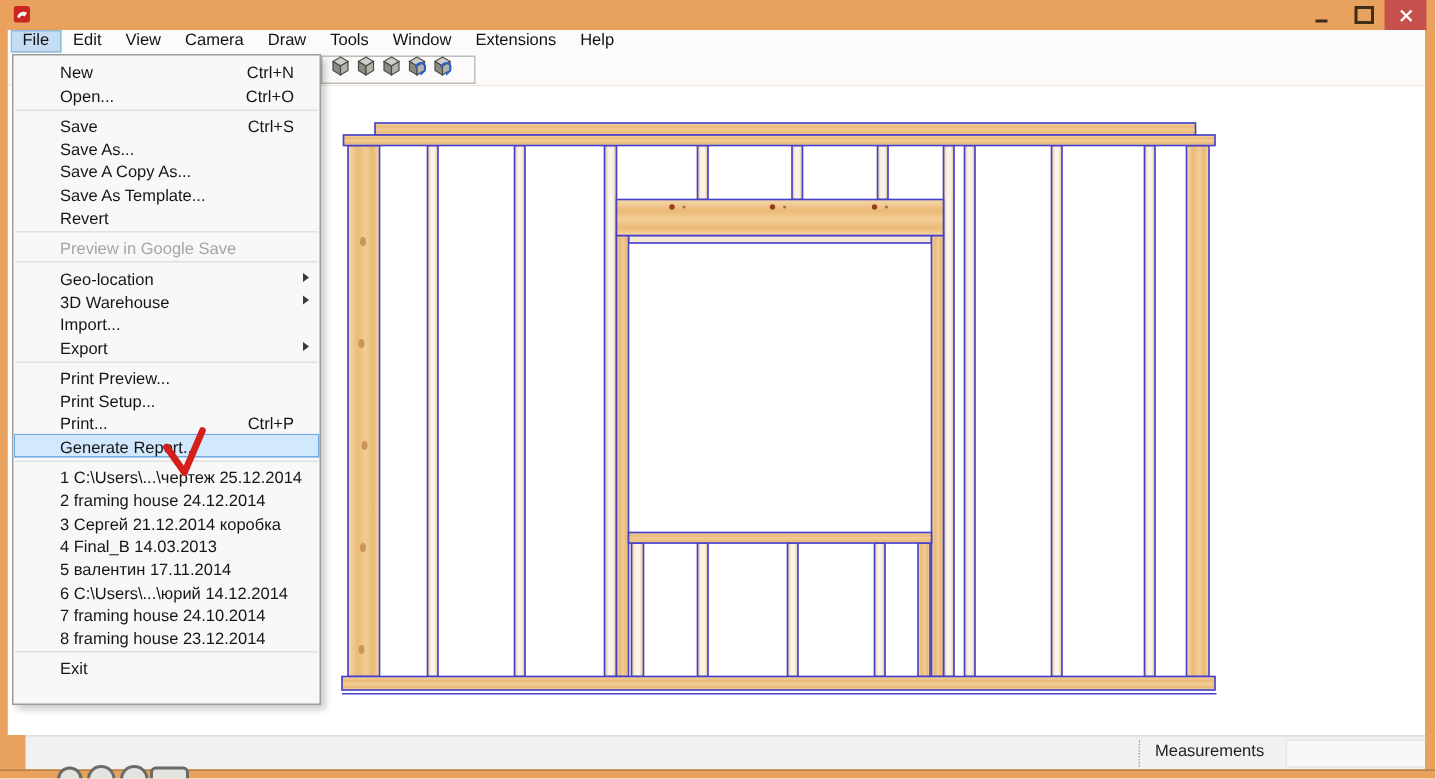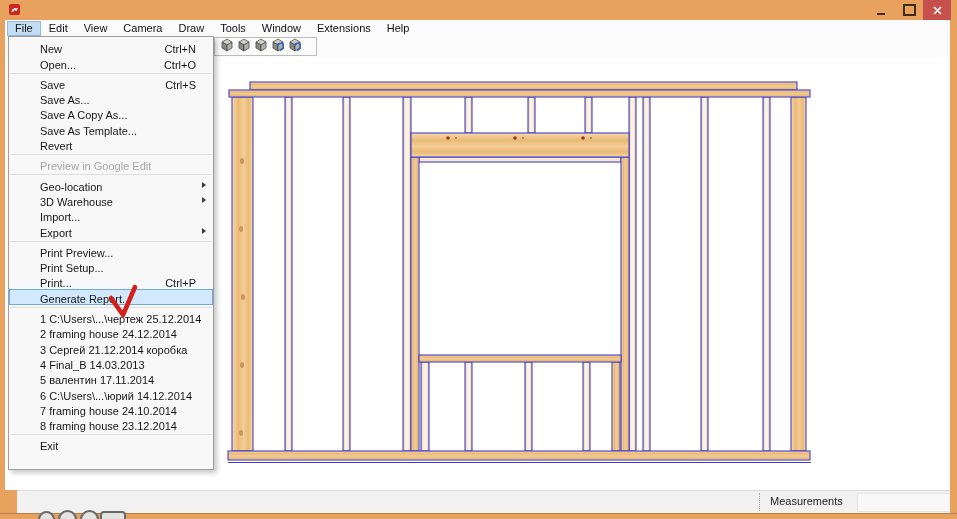--- a/index.html
+++ b/index.html
@@ -10,21 +10,21 @@
   .titlebar{position:absolute;left:0;top:0;width:957px;height:20px;background:#e9a25e;z-index:3;}
   .app-logo{position:absolute;left:9px;top:3px;width:12px;height:13px;}
   .tb-title{position:absolute;left:28px;top:3px;font-size:11px;color:#4a3категория;}
   .tb-controls{position:absolute;right:6px;top:0;height:20px;display:flex;}
   .tb-btn{width:28px;height:20px;display:flex;align-items:center;justify-content:center;}
   .glyph-min{width:8px;height:2px;background:#3e2d18;margin-top:7px;}
   .glyph-max{width:9px;height:8px;border:2px solid #3e2d18;background:transparent;}
   .tb-btn.close{background:#c6504b;}
 
   
-  .menubar{position:absolute;left:5px;top:20px;width:945px;height:16px;background:#fbfbfb;display:flex;align-items:center;font-size:11px;color:#111;padding-left:2px;z-index:3;}
+  .menubar{position:absolute;left:5px;top:20px;width:945px;height:16px;background:#fbfbfb;display:flex;align-items:flex-start;font-size:11px;color:#111;padding-left:2px;z-index:3;}
   .mb-item{padding:1px 8px 2px 8px;}
   .mb-item.active{background:#c4ddf3;box-shadow:inset 0 0 0 1px #92badb;}
 
   
   .toolbar{position:absolute;left:5px;top:36px;width:945px;height:21px;background:#fbfbfb;z-index:2;}
   .toolbar-group{position:absolute;left:209px;top:1px;width:96px;height:17px;border:1px solid #bdbdbd;display:flex;align-items:center;padding-left:5px;gap:4px;background:#fbfbfb;}
 
   
   .canvas{position:absolute;left:5px;top:57px;width:945px;height:433px;background:#ffffff;z-index:1;}
   #drawing-svg{position:absolute;left:3px;top:0;}
@@ -226,21 +226,21 @@
         <span>Save A Copy As...</span>
       </div>
       <div class="menu-row">
         <span>Save As Template...</span>
       </div>
       <div class="menu-row">
         <span>Revert</span>
       </div>
       <div class="menu-sep"></div>
       <div class="menu-row disabled">
-        <span>Preview in Google Edit</span>
+        <span>Preview in Google Save</span>
       </div>
       <div class="menu-sep"></div>
       <div class="menu-row">
         <span>Geo-location</span>
         <span class="menu-arrow"></span>
       </div>
       <div class="menu-row">
         <span>3D Warehouse</span>
         <span class="menu-arrow"></span>
       </div>

